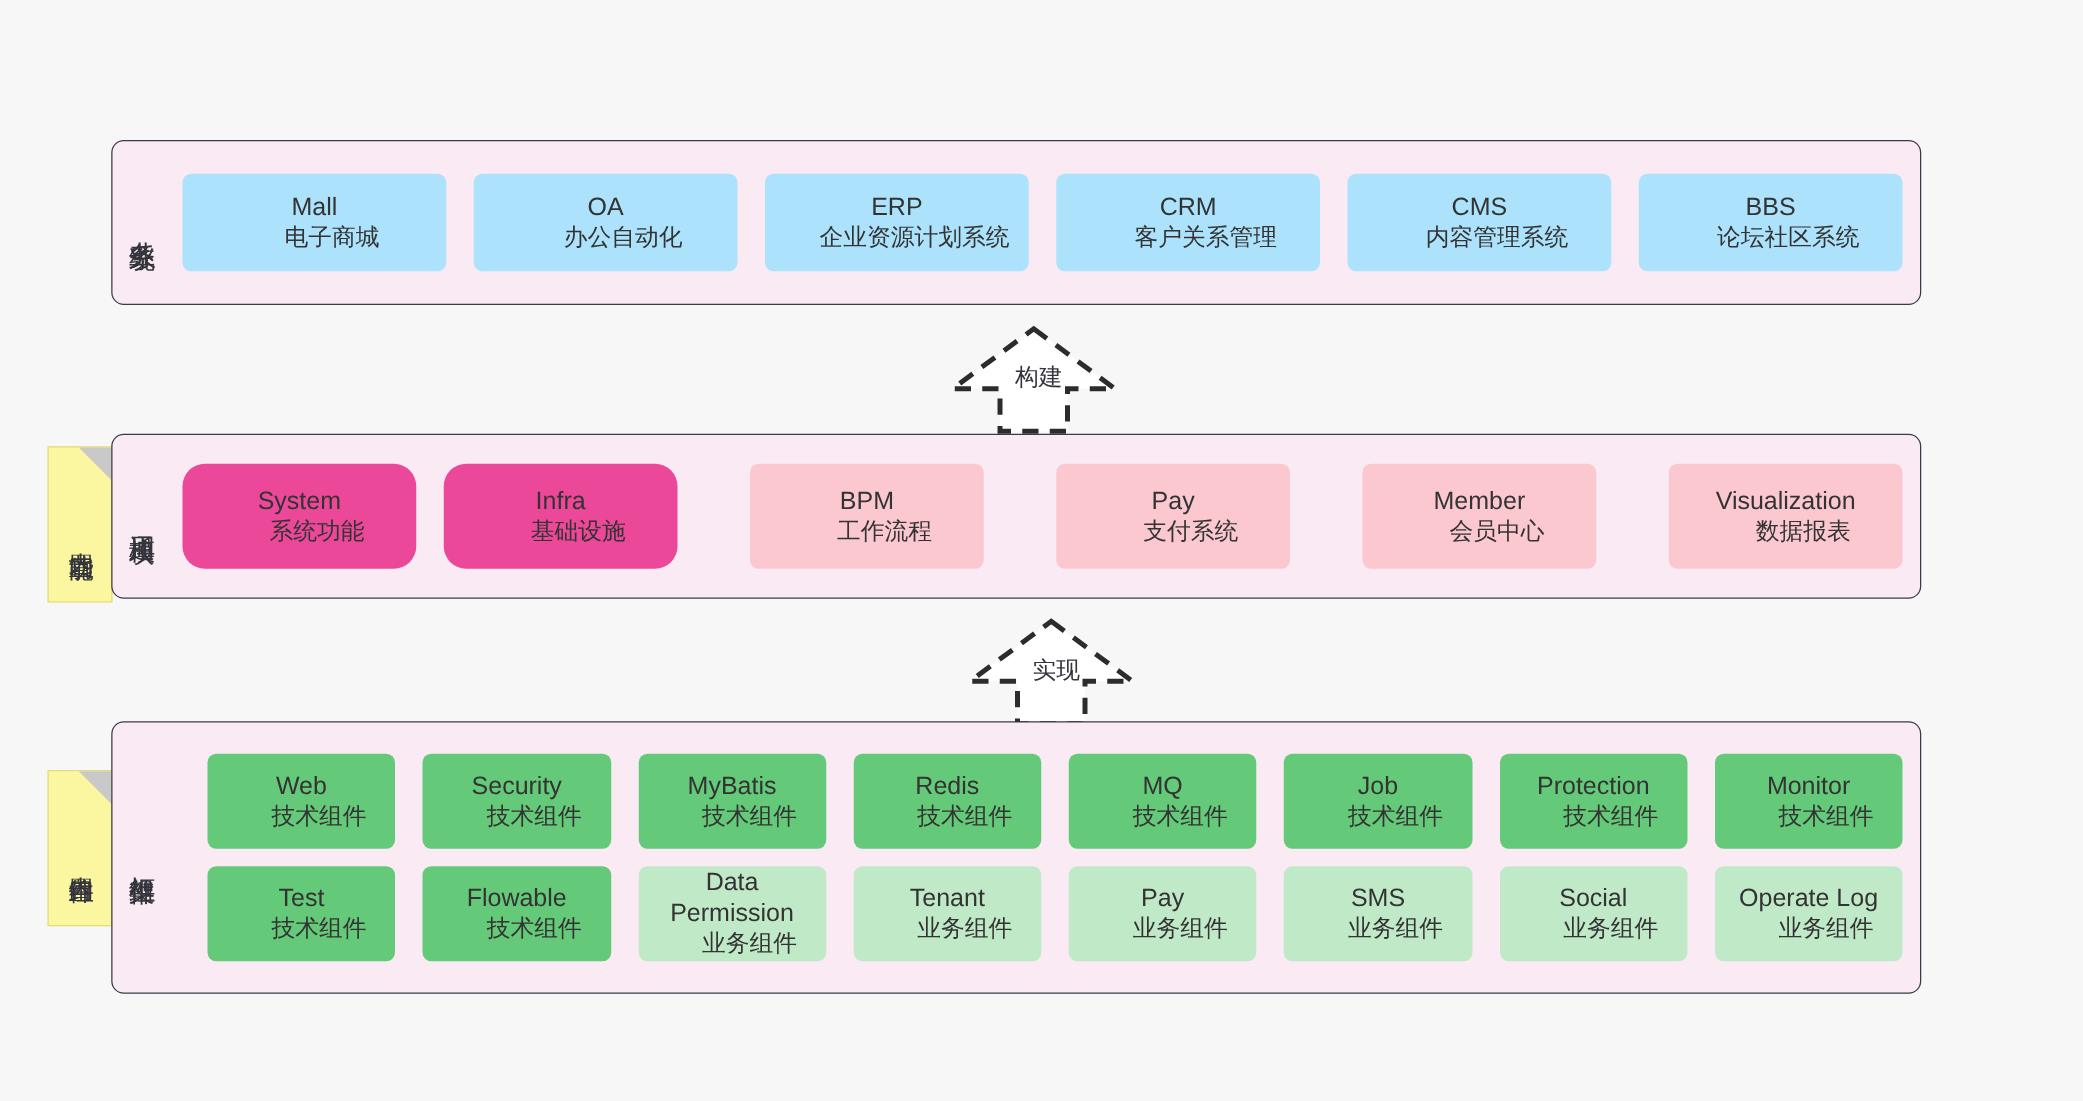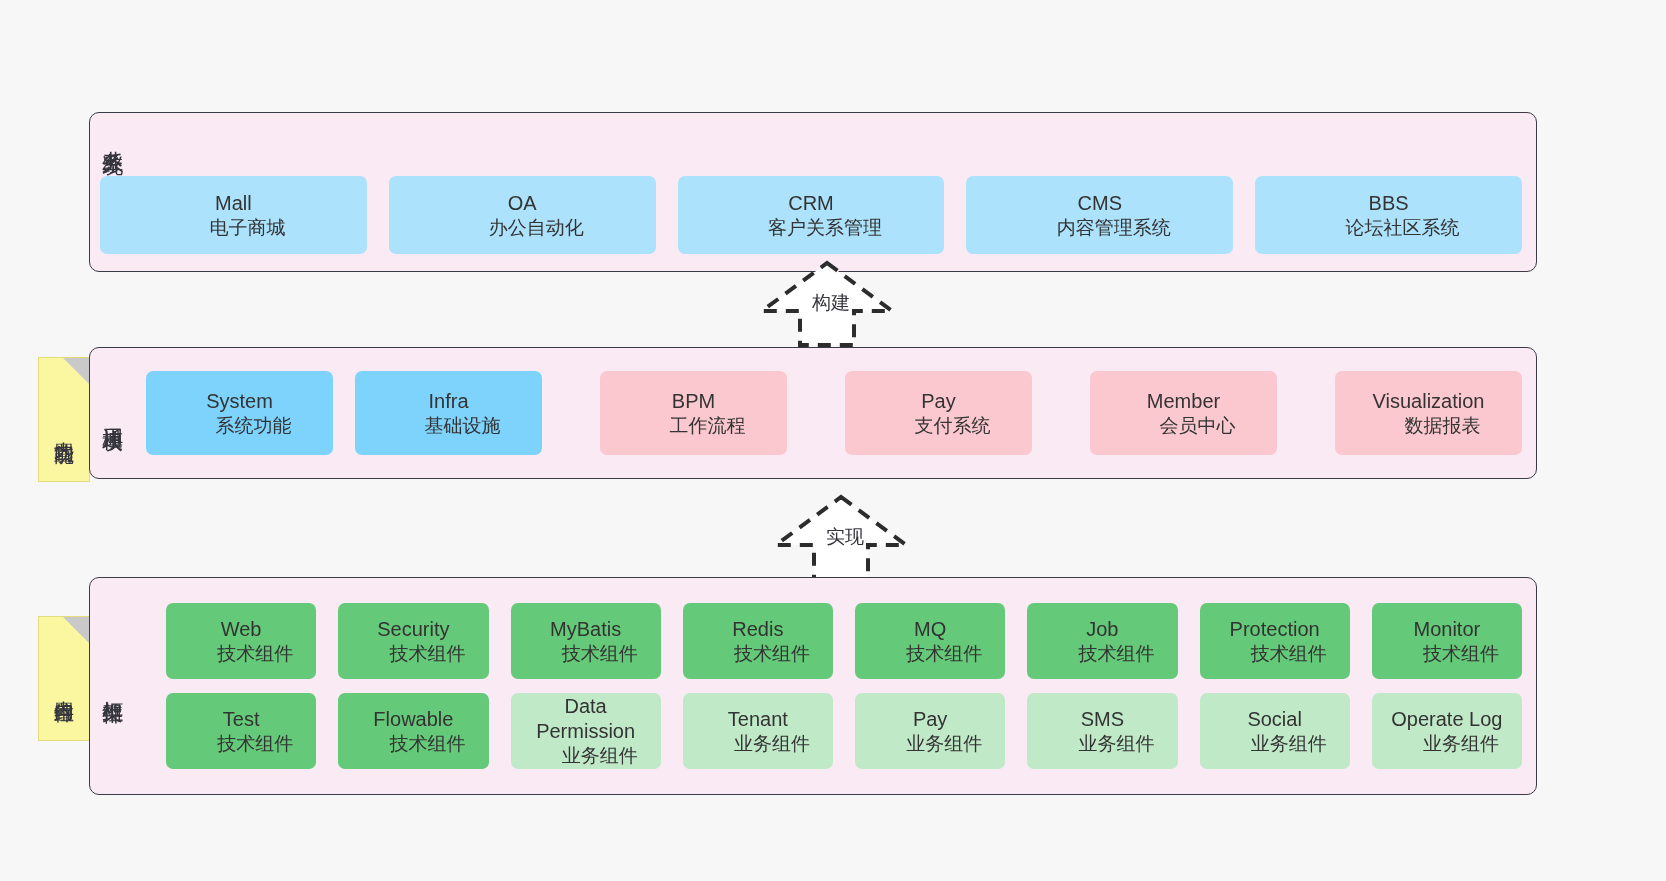--- a/index.html
+++ b/index.html
@@ -81,21 +81,21 @@
     line-height: 1.25;
     padding-left: 28px;
   }
 
   .h-biz   { height: 78px; }
   .h-mod   { height: 84px; }
   .h-comp  { height: 76px; }
 
   
   .c-blue        { background: #ace2fb; }
-  .c-red         { background: #7dd3fc; }
+  .c-red         { background: #ec4899; border-radius: 18px; }
   .c-pink        { background: #fbc8cf; margin-left: 36px; }
   .c-green       { background: #64c978; }
   .c-lightgreen  { background: #c0e9c8; }
 
   
   .sticky {
     position: absolute;
     background: #fbf7a0;
     border: 1px solid #e3dc7d;
     box-sizing: border-box;
@@ -131,31 +131,35 @@
     position: absolute;
     font-size: 19px;
     color: #34343c;
     white-space: nowrap;
     line-height: 1;
   }
 </style>
 </head>
 <body>
 
-<div class="layer" style="left:89px; top:112px; width:1448px; height:160px;flex-direction:column;">
+<div class="layer" style="left:89px; top:112px; width:1448px; height:132px;">
   <div class="layer-title">业务系统</div>
   <div class="layer-body">
     <div class="row" id="row-business">
         <div class="node c-blue h-biz">
           <div class="n-en">Mall</div>
           <div class="n-cn">电子商城</div>
         </div>
         <div class="node c-blue h-biz">
           <div class="n-en">OA</div>
           <div class="n-cn">办公自动化</div>
+        </div>
+        <div class="node c-blue h-biz">
+          <div class="n-en">ERP</div>
+          <div class="n-cn">企业资源计划系统</div>
         </div>
         <div class="node c-blue h-biz">
           <div class="n-en">CRM</div>
           <div class="n-cn">客户关系管理</div>
         </div>
         <div class="node c-blue h-biz">
           <div class="n-en">CMS</div>
           <div class="n-cn">内容管理系统</div>
         </div>
         <div class="node c-blue h-biz">

